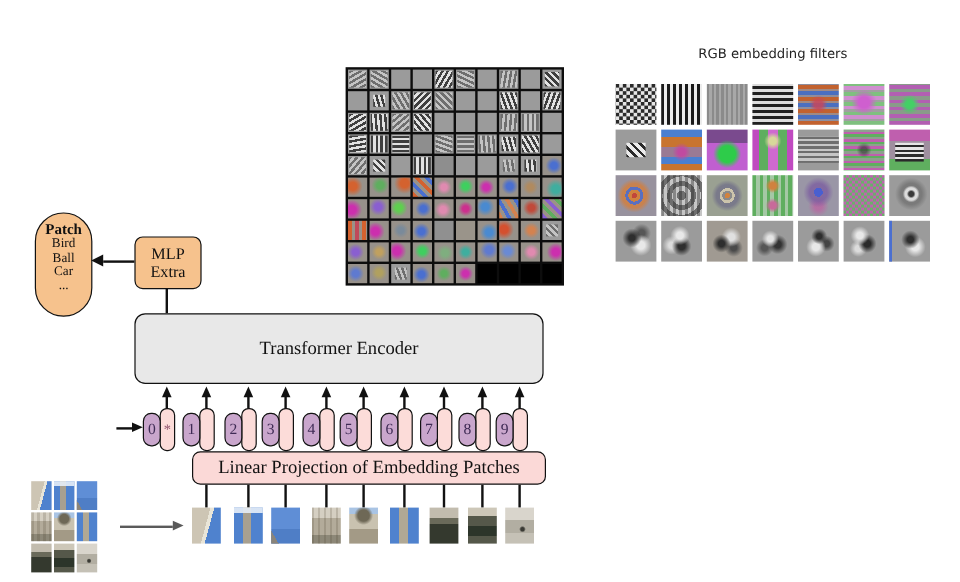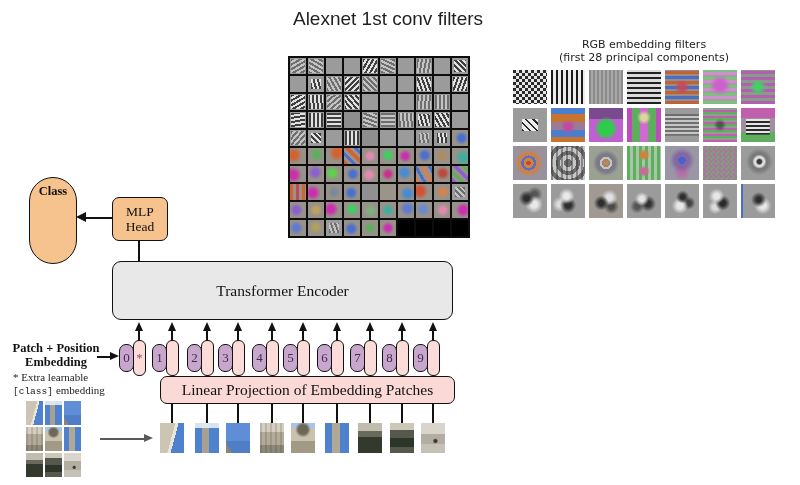--- a/index.html
+++ b/index.html
@@ -56,25 +56,23 @@
   #note .rest{margin-left:3px;}
   #photo-grid{position:absolute;left:26px;top:401px;display:grid;
               grid-template-columns:repeat(3,17px);grid-auto-rows:24px;gap:2px;}
   .patch{position:absolute;width:24px;height:30px;top:423px;}
 </style>
 </head>
 <body>
 
 <div id="canvas">
 
-  <div class="title" style="left:278px;top:8px;width:220px;">Alexnet 1st conv filters</div>
 
   <div id="vit-sub">
     <div>RGB embedding filters</div>
-    <div>(first 28 principal components)</div>
   </div>
 
   <div id="alex-grid">
       <div class="cell" style="background: repeating-linear-gradient(150deg, rgb(110, 110, 110) 0px, rgb(110, 110, 110) 2px, rgb(196, 196, 196) 2px, rgb(196, 196, 196) 4px) 50% 50% / 14px 14px no-repeat, linear-gradient(rgb(155, 155, 155), rgb(155, 155, 155));"></div>
       <div class="cell" style="background: repeating-linear-gradient(30deg, rgb(110, 110, 110) 0px, rgb(110, 110, 110) 2px, rgb(196, 196, 196) 2px, rgb(196, 196, 196) 4px) 50% 50% / 14px 14px no-repeat, linear-gradient(rgb(155, 155, 155), rgb(155, 155, 155));"></div>
       <div class="cell" style="background: rgb(155, 155, 155);"></div>
       <div class="cell" style="background: rgb(155, 155, 155);"></div>
       <div class="cell" style="background: repeating-linear-gradient(120deg, rgb(63, 63, 63) 0px, rgb(63, 63, 63) 2px, rgb(226, 226, 226) 2px, rgb(226, 226, 226) 4px) 50% 50% / 14px 14px no-repeat, linear-gradient(rgb(155, 155, 155), rgb(155, 155, 155));"></div>
       <div class="cell" style="background: repeating-linear-gradient(25deg, rgb(110, 110, 110) 0px, rgb(110, 110, 110) 2px, rgb(196, 196, 196) 2px, rgb(196, 196, 196) 4px) 50% 50% / 14px 14px no-repeat, linear-gradient(rgb(155, 155, 155), rgb(155, 155, 155));"></div>
       <div class="cell" style="background: rgb(155, 155, 155);"></div>
@@ -197,48 +195,46 @@
       <div class="cell" style="background: radial-gradient(circle at 40% 42%, rgb(46, 46, 46) 0px, rgb(46, 46, 46) 9%, rgba(46, 46, 46, 0) 28%), radial-gradient(circle at 62% 60%, rgb(232, 232, 232) 0px, rgb(232, 232, 232) 11%, rgba(232, 232, 232, 0) 30%), radial-gradient(circle at 64% 30%, rgb(86, 86, 86) 0px, rgb(86, 86, 86) 8%, rgba(86, 86, 86, 0) 24%), linear-gradient(rgb(155, 155, 155), rgb(155, 155, 155));"></div>
       <div class="cell" style="background: radial-gradient(circle at 46% 36%, rgb(232, 232, 232) 0px, rgb(232, 232, 232) 10%, rgba(232, 232, 232, 0) 28%), radial-gradient(circle at 50% 62%, rgb(46, 46, 46) 0px, rgb(46, 46, 46) 11%, rgba(46, 46, 46, 0) 30%), radial-gradient(circle at 26% 60%, rgb(220, 220, 220) 0px, rgb(220, 220, 220) 8%, rgba(220, 220, 220, 0) 24%), linear-gradient(rgb(155, 155, 155), rgb(155, 155, 155));"></div>
       <div class="cell" style="background: radial-gradient(circle at 36% 56%, rgb(46, 46, 46) 0px, rgb(46, 46, 46) 9%, rgba(46, 46, 46, 0) 26%), radial-gradient(circle at 60% 40%, rgb(224, 224, 224) 0px, rgb(224, 224, 224) 10%, rgba(224, 224, 224, 0) 28%), radial-gradient(circle at 66% 66%, rgb(74, 74, 74) 0px, rgb(74, 74, 74) 8%, rgba(74, 74, 74, 0) 24%), linear-gradient(rgb(160, 154, 146), rgb(160, 154, 146));"></div>
       <div class="cell" style="background: radial-gradient(circle at 44% 44%, rgb(228, 228, 228) 0px, rgb(228, 228, 228) 9%, rgba(228, 228, 228, 0) 26%), radial-gradient(circle at 62% 58%, rgb(51, 51, 51) 0px, rgb(51, 51, 51) 10%, rgba(51, 51, 51, 0) 28%), radial-gradient(circle at 30% 66%, rgb(86, 86, 86) 0px, rgb(86, 86, 86) 8%, rgba(86, 86, 86, 0) 22%), linear-gradient(rgb(155, 155, 155), rgb(155, 155, 155));"></div>
       <div class="cell" style="background: radial-gradient(circle at 52% 38%, rgb(46, 46, 46) 0px, rgb(46, 46, 46) 8%, rgba(46, 46, 46, 0) 24%), radial-gradient(circle at 44% 64%, rgb(232, 232, 232) 0px, rgb(232, 232, 232) 10%, rgba(232, 232, 232, 0) 28%), radial-gradient(circle at 70% 56%, rgb(68, 68, 68) 0px, rgb(68, 68, 68) 8%, rgba(68, 68, 68, 0) 22%), linear-gradient(rgb(155, 155, 155), rgb(155, 155, 155));"></div>
       <div class="cell" style="background: radial-gradient(circle at 40% 36%, rgb(232, 232, 232) 0px, rgb(232, 232, 232) 9%, rgba(232, 232, 232, 0) 26%), radial-gradient(circle at 58% 56%, rgb(42, 42, 42) 0px, rgb(42, 42, 42) 10%, rgba(42, 42, 42, 0) 28%), radial-gradient(circle at 36% 68%, rgb(220, 220, 220) 0px, rgb(220, 220, 220) 8%, rgba(220, 220, 220, 0) 22%), linear-gradient(rgb(155, 155, 155), rgb(155, 155, 155));"></div>
       <div class="cell" style="background: linear-gradient(90deg, rgb(74, 111, 208) 0px, rgb(74, 111, 208) 7%, rgba(74, 111, 208, 0) 7%), radial-gradient(circle at 52% 46%, rgb(46, 46, 46) 0px, rgb(46, 46, 46) 10%, rgba(46, 46, 46, 0) 30%), radial-gradient(circle at 64% 64%, rgb(232, 232, 232) 0px, rgb(232, 232, 232) 10%, rgba(232, 232, 232, 0) 28%), linear-gradient(rgb(155, 155, 155), rgb(155, 155, 155));"></div>
     </div>
 
   <div id="class-bubble">
-    <div class="cb-title">Class</div>
+    <div class="cb-title">Patch</div>
+    <div id="cb-items">
+        <div class="cb-item">Bird</div>
+        <div class="cb-item">Ball</div>
+        <div class="cb-item">Car</div>
+        <div class="cb-item">...</div>
+      </div>
   </div>
 
   <div id="mlp-box">
     <div>MLP</div>
-    <div>Head</div>
+    <div>Extra</div>
   </div>
 
   <div class="hl" style="left:86px;top:217px;width:26px;"></div>
   <div class="tri-left" style="left:76px;top:212px;"></div>
 
   <div class="vl" style="left:138px;top:240px;height:21px;"></div>
 
   <div id="encoder-box">
     <span>Transformer Encoder</span>
   </div>
 
-  <div id="patch-pos">
-    <div>Patch + Position</div>
-    <div>Embedding</div>
-  </div>
   <div class="hl" style="left:97px;top:356px;width:13px;"></div>
   <div class="tri-right" style="left:110px;top:352px;"></div>
 
-  <div id="note">
-    <div>* Extra learnable</div>
-    <div><span class="mono">[class]</span><span class="rest">embedding</span></div>
-  </div>
 
   <div id="linear-box">
     <span>Linear Projection of Embedding Patches</span>
   </div>
 
   <div id="photo-grid">
       <div style="background: linear-gradient(105deg, rgb(205, 197, 180) 0px, rgb(205, 197, 180) 48%, rgb(233, 229, 216) 48%, rgb(233, 229, 216) 58%, rgb(79, 130, 206) 58%);"></div>
       <div style="background: linear-gradient(rgba(230, 238, 248, 0.9) 0px, rgba(230, 238, 248, 0.9) 15%, rgba(0, 0, 0, 0) 15%), linear-gradient(90deg, rgb(79, 130, 206) 0px, rgb(79, 130, 206) 30%, rgb(168, 160, 144) 30%, rgb(168, 160, 144) 60%, rgb(79, 130, 206) 60%);"></div>
       <div style="background: linear-gradient(60deg, rgb(138, 132, 122) 0px, rgb(138, 132, 122) 15%, rgba(0, 0, 0, 0) 15%), linear-gradient(rgb(95, 142, 214) 0px, rgb(95, 142, 214) 60%, rgb(79, 126, 198) 60%);"></div>
       <div style="background: repeating-linear-gradient(90deg, rgba(70, 60, 40, 0.18) 0px, rgba(70, 60, 40, 0.18) 2px, rgba(0, 0, 0, 0) 2px, rgba(0, 0, 0, 0) 5px), linear-gradient(rgb(213, 207, 194) 0px, rgb(213, 207, 194) 30%, rgb(179, 171, 154) 30%, rgb(179, 171, 154) 75%, rgb(141, 136, 120) 75%);"></div>

